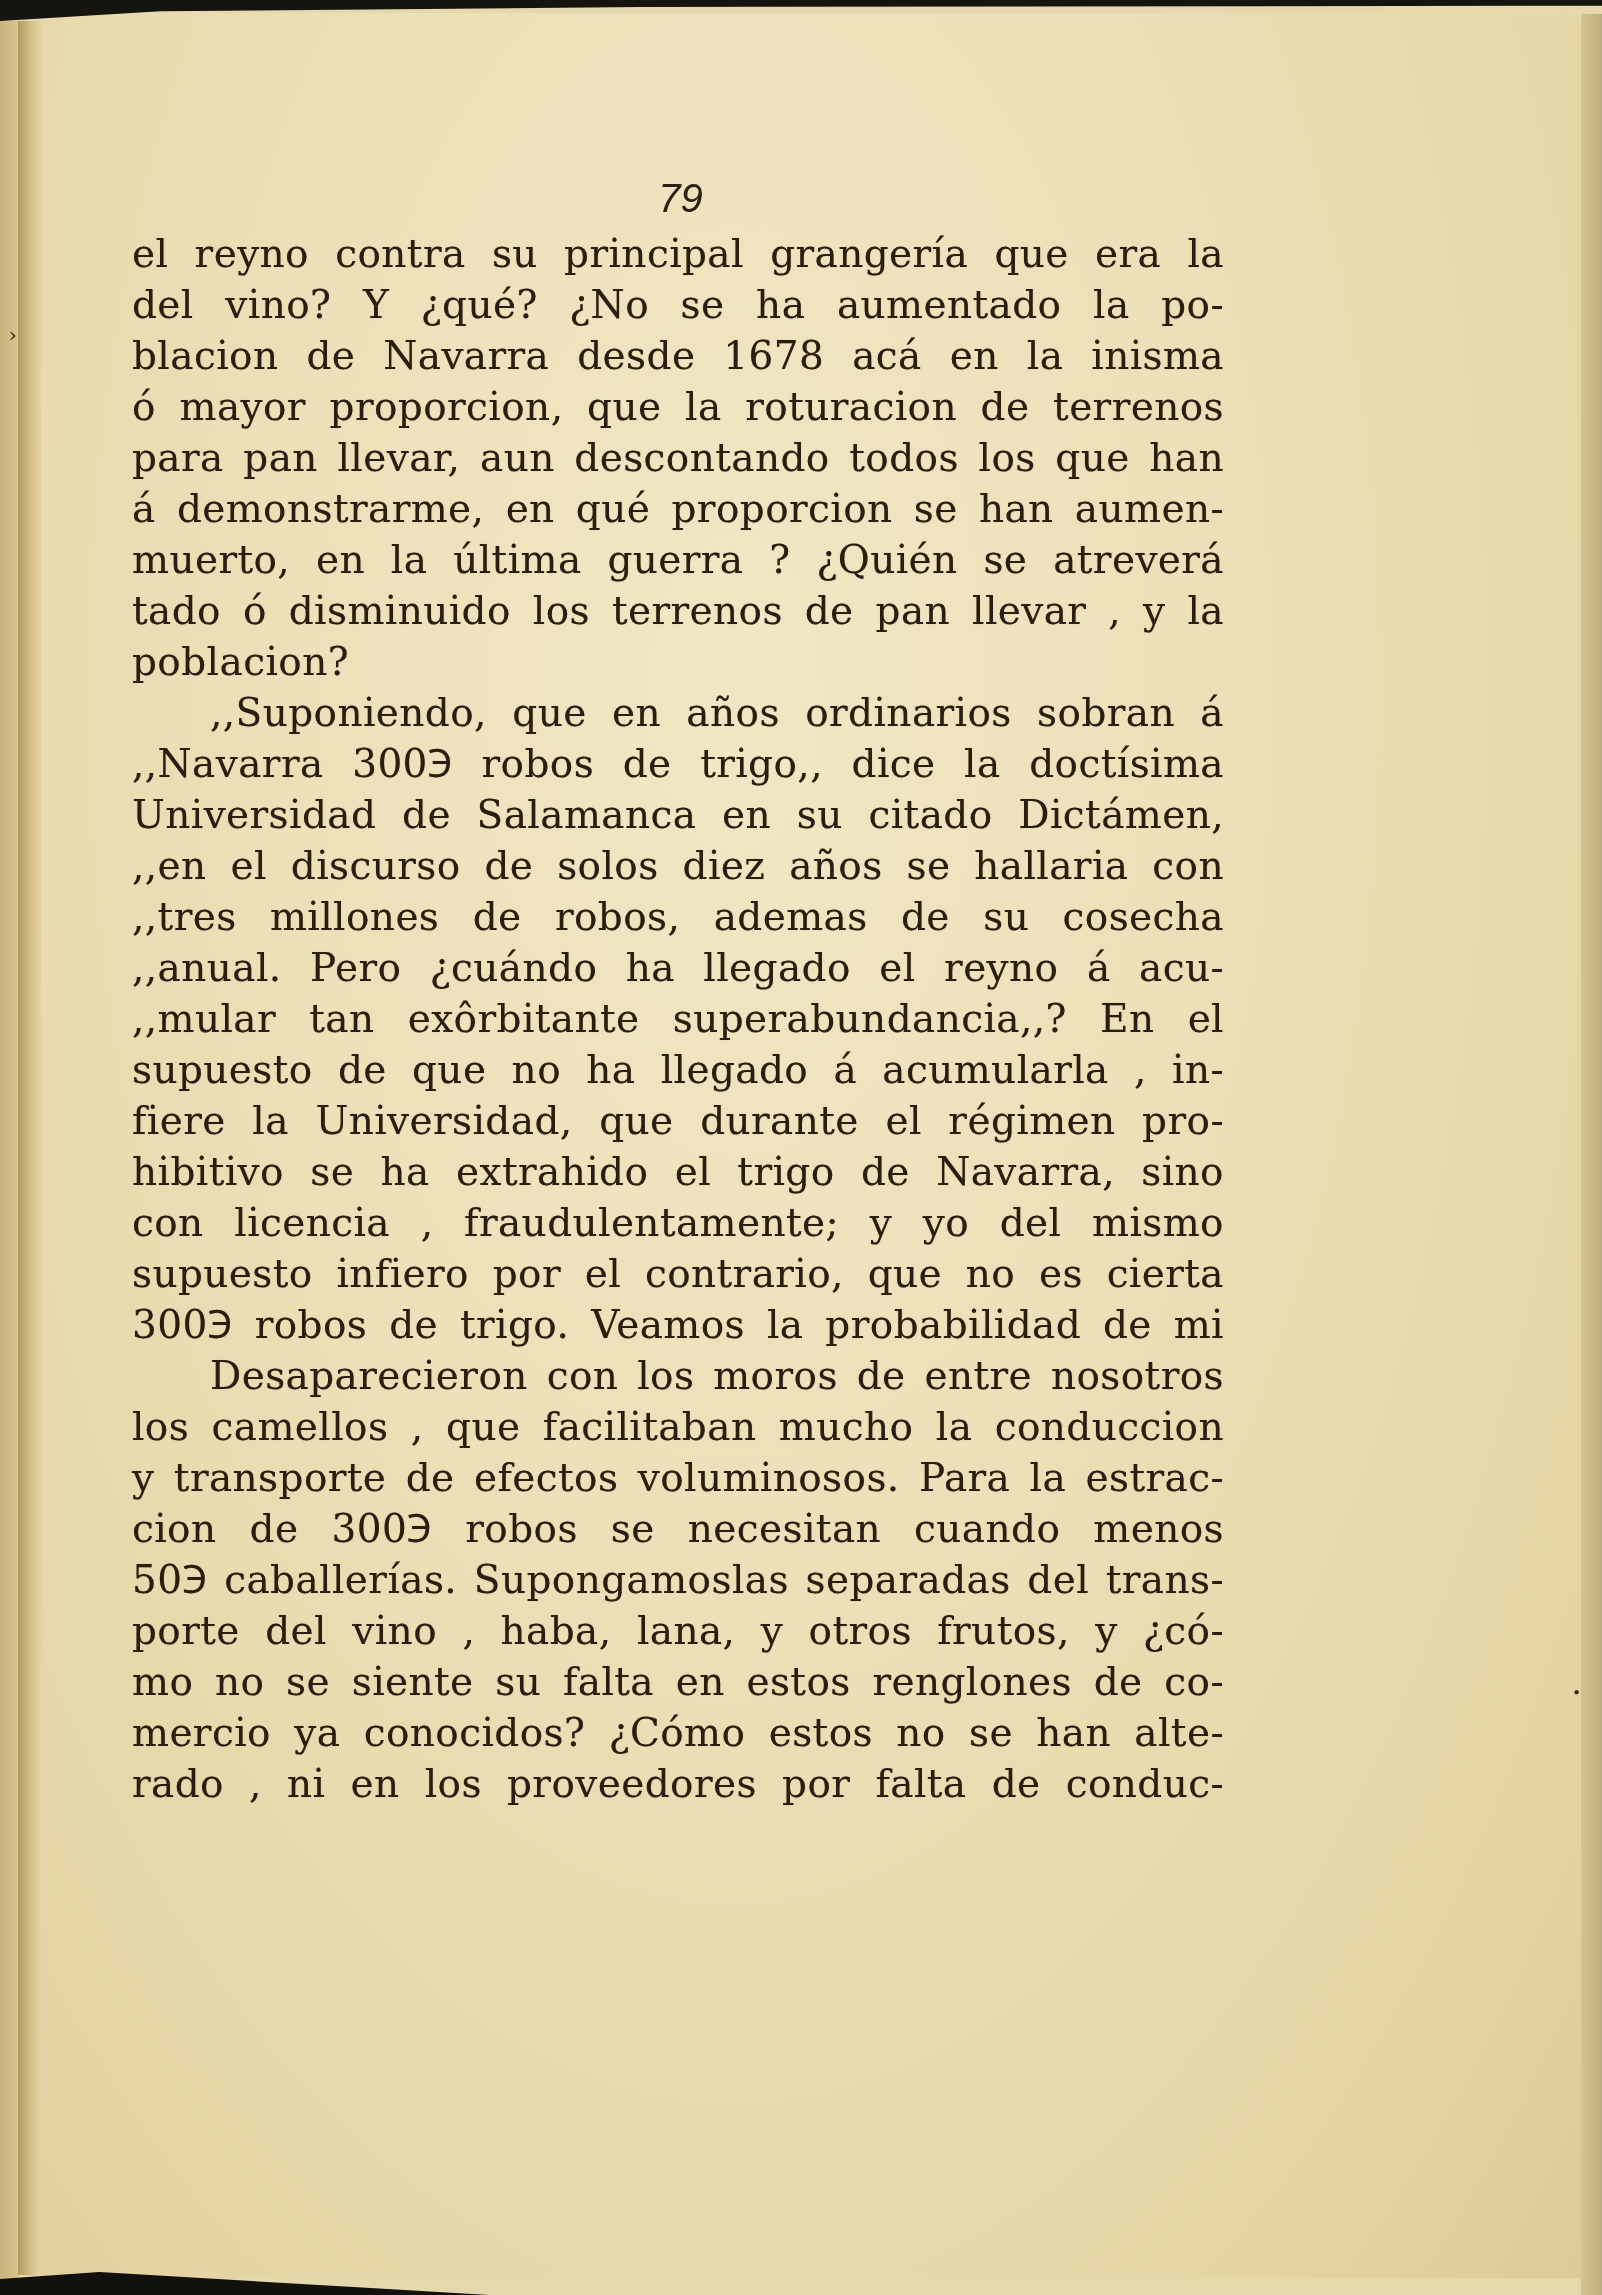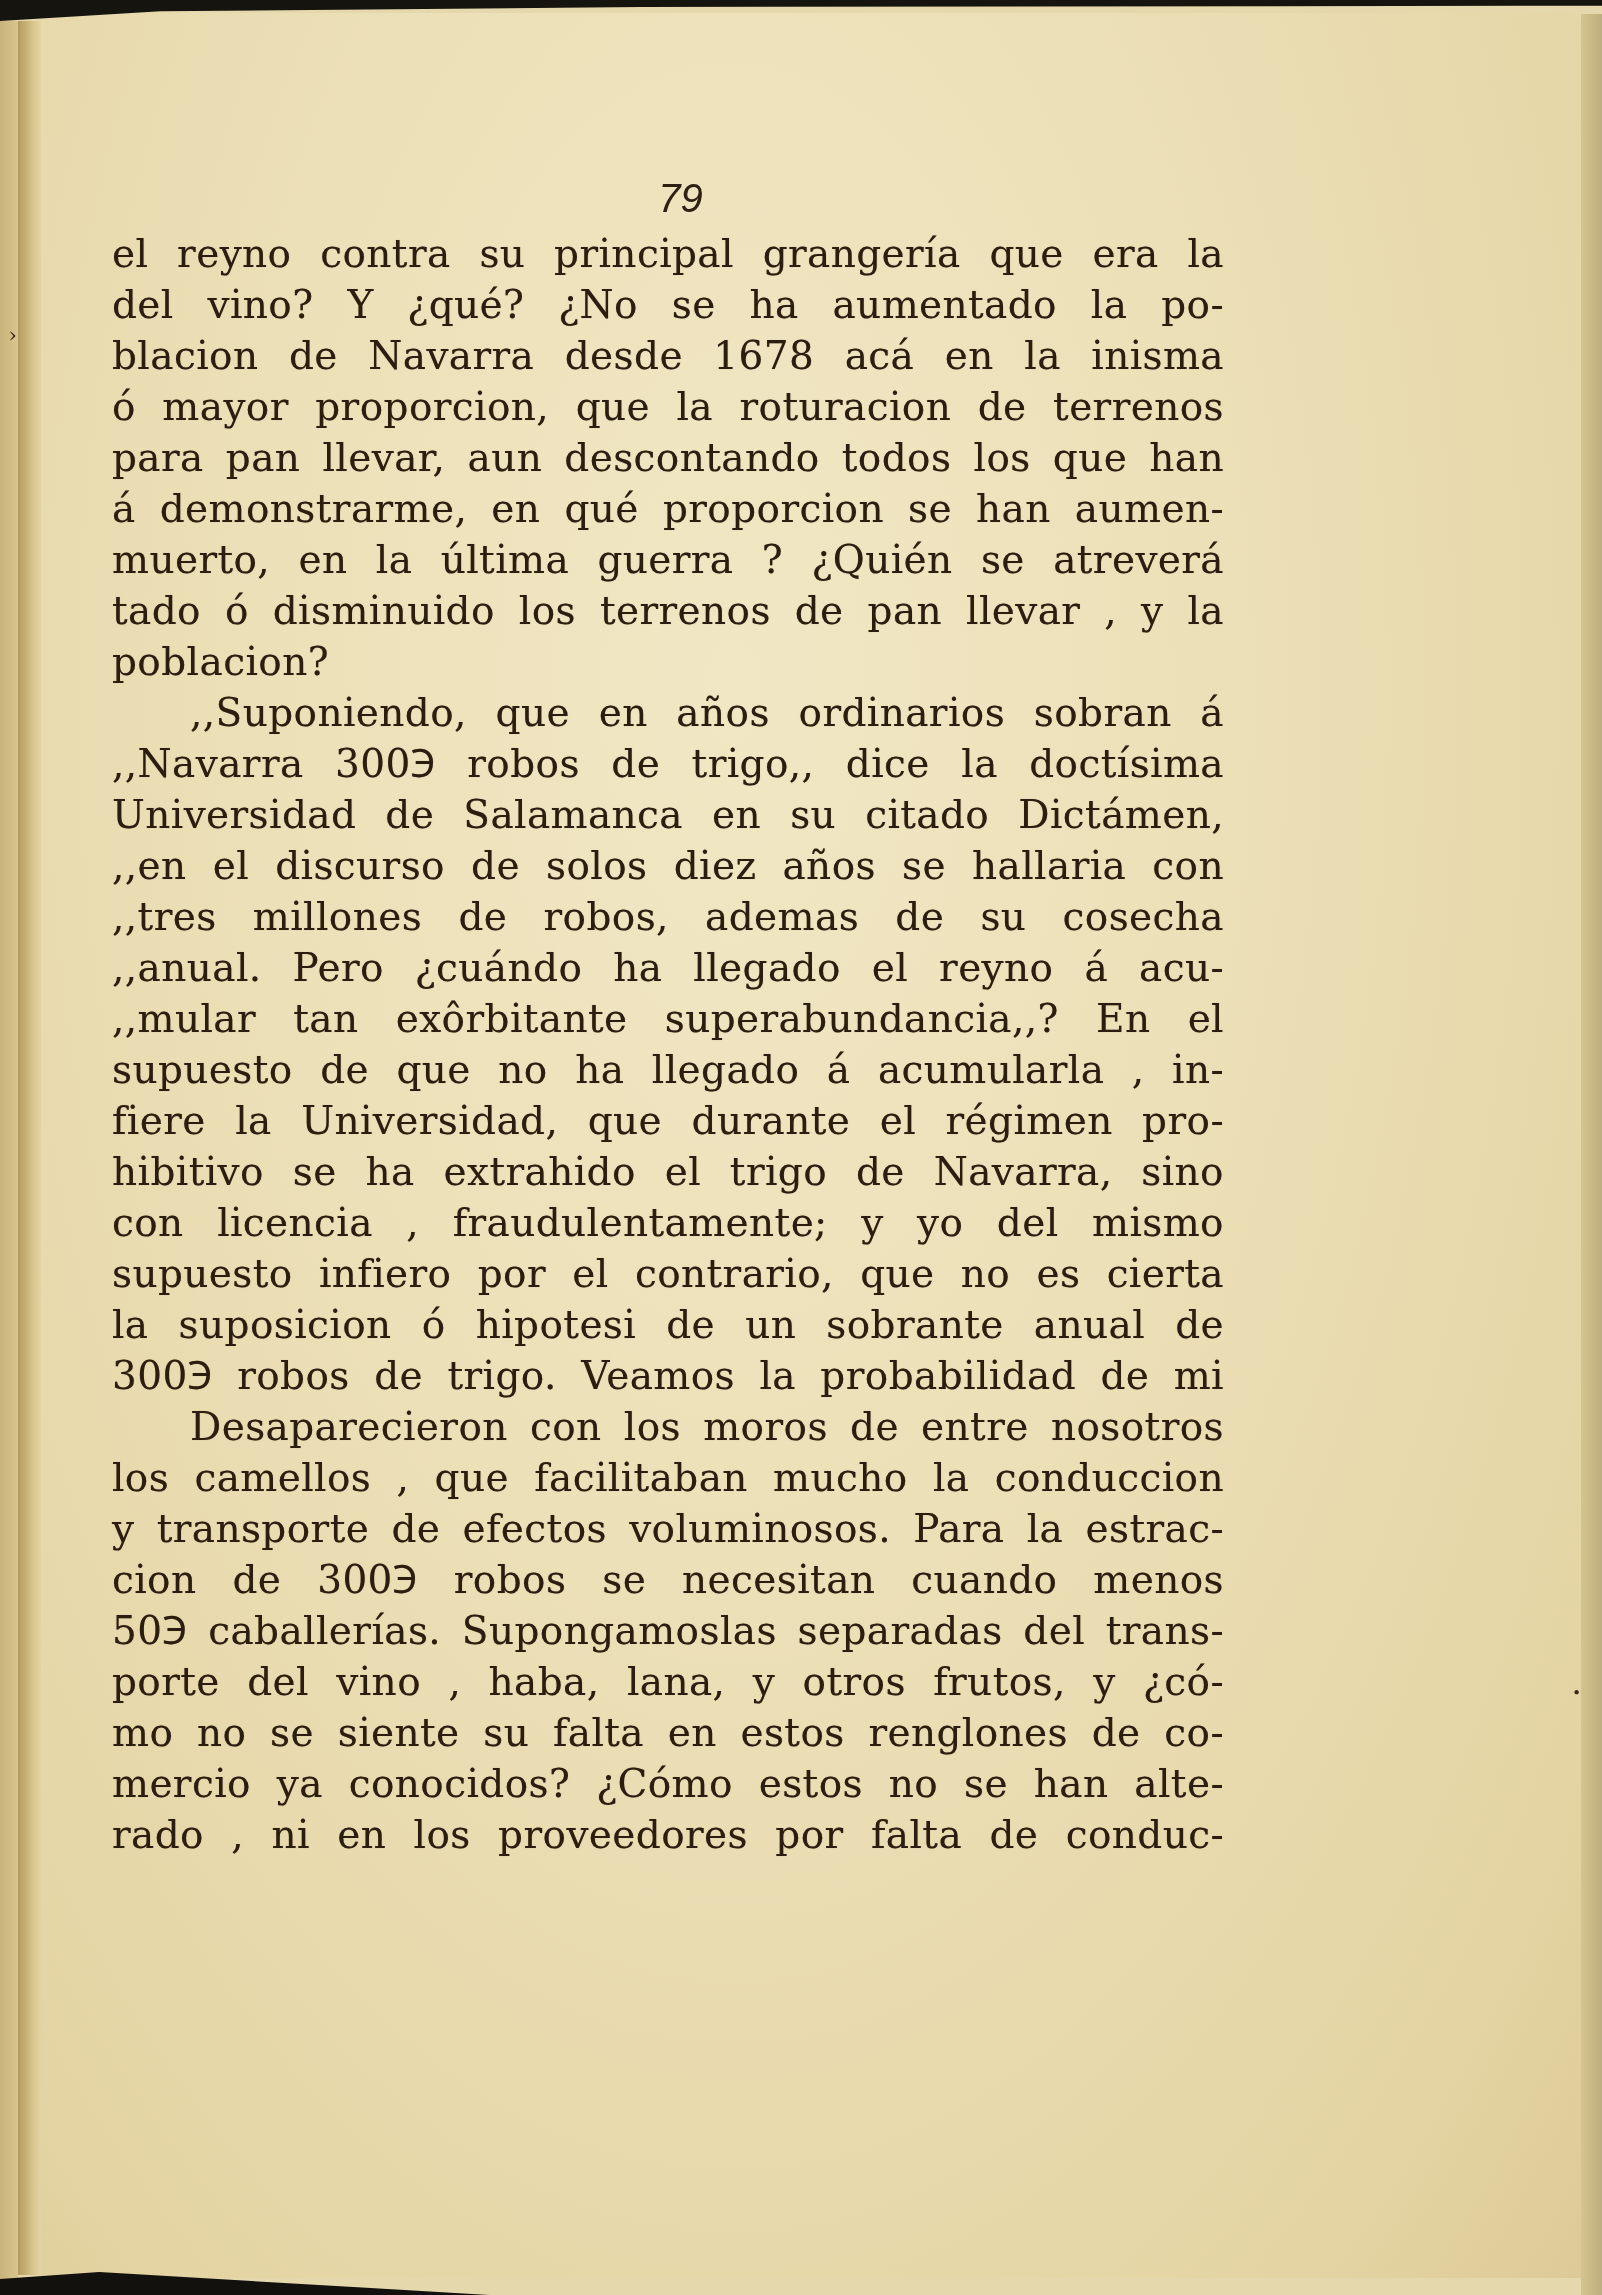--- a/index.html
+++ b/index.html
@@ -50,20 +50,21 @@
     font-family: "DejaVu Serif", serif; font-size: 39px;
     color: #2b1d0f;
     line-height: 51px;
     letter-spacing: 0.4px;
     text-shadow: 0 0 0.7px rgba(60,35,10,0.45);
   }
   .line {
     display: block; white-space: nowrap;
     text-align: justify; text-align-last: justify;
     height: 51px;
+    margin-left: 20px;
   }
   .line.last { text-align-last: left; }
   .line.indent { padding-left: 78px; }
   .stray-mark {
     position: absolute; font-family: "DejaVu Serif", serif; color: #3a2814;
   }
 </style>
 </head>
 <body>
 
@@ -95,21 +96,20 @@
       <span class="line">Universidad de Salamanca en su citado Dictámen,</span>
       <span class="line">,,en el discurso de solos diez años se hallaria con</span>
       <span class="line">,,tres millones de robos, ademas de su cosecha</span>
       <span class="line">,,anual. Pero ¿cuándo ha llegado el reyno á acu-</span>
       <span class="line">,,mular tan exôrbitante superabundancia,,? En el</span>
       <span class="line">supuesto de que no ha llegado á acumularla , in-</span>
       <span class="line">fiere la Universidad, que durante el régimen pro-</span>
       <span class="line">hibitivo se ha extrahido el trigo de Navarra, sino</span>
       <span class="line">con licencia , fraudulentamente; y yo del mismo</span>
       <span class="line">supuesto infiero por el contrario, que no es cierta</span>
-      <span class="line">la suposicion ó hipotesi de un sobrante anual de</span>
       <span class="line">300℈ robos de trigo. Veamos la probabilidad de mi</span>
       <span class="line indent">Desaparecieron con los moros de entre nosotros</span>
       <span class="line">los camellos , que facilitaban mucho la conduccion</span>
       <span class="line">y transporte de efectos voluminosos. Para la estrac-</span>
       <span class="line">cion de 300℈ robos se necesitan cuando menos</span>
       <span class="line">50℈ caballerías. Supongamoslas separadas del trans-</span>
       <span class="line">porte del vino , haba, lana, y otros frutos, y ¿có-</span>
       <span class="line">mo no se siente su falta en estos renglones de co-</span>
       <span class="line">mercio ya conocidos? ¿Cómo estos no se han alte-</span>
       <span class="line">rado , ni en los proveedores por falta de conduc-</span>

